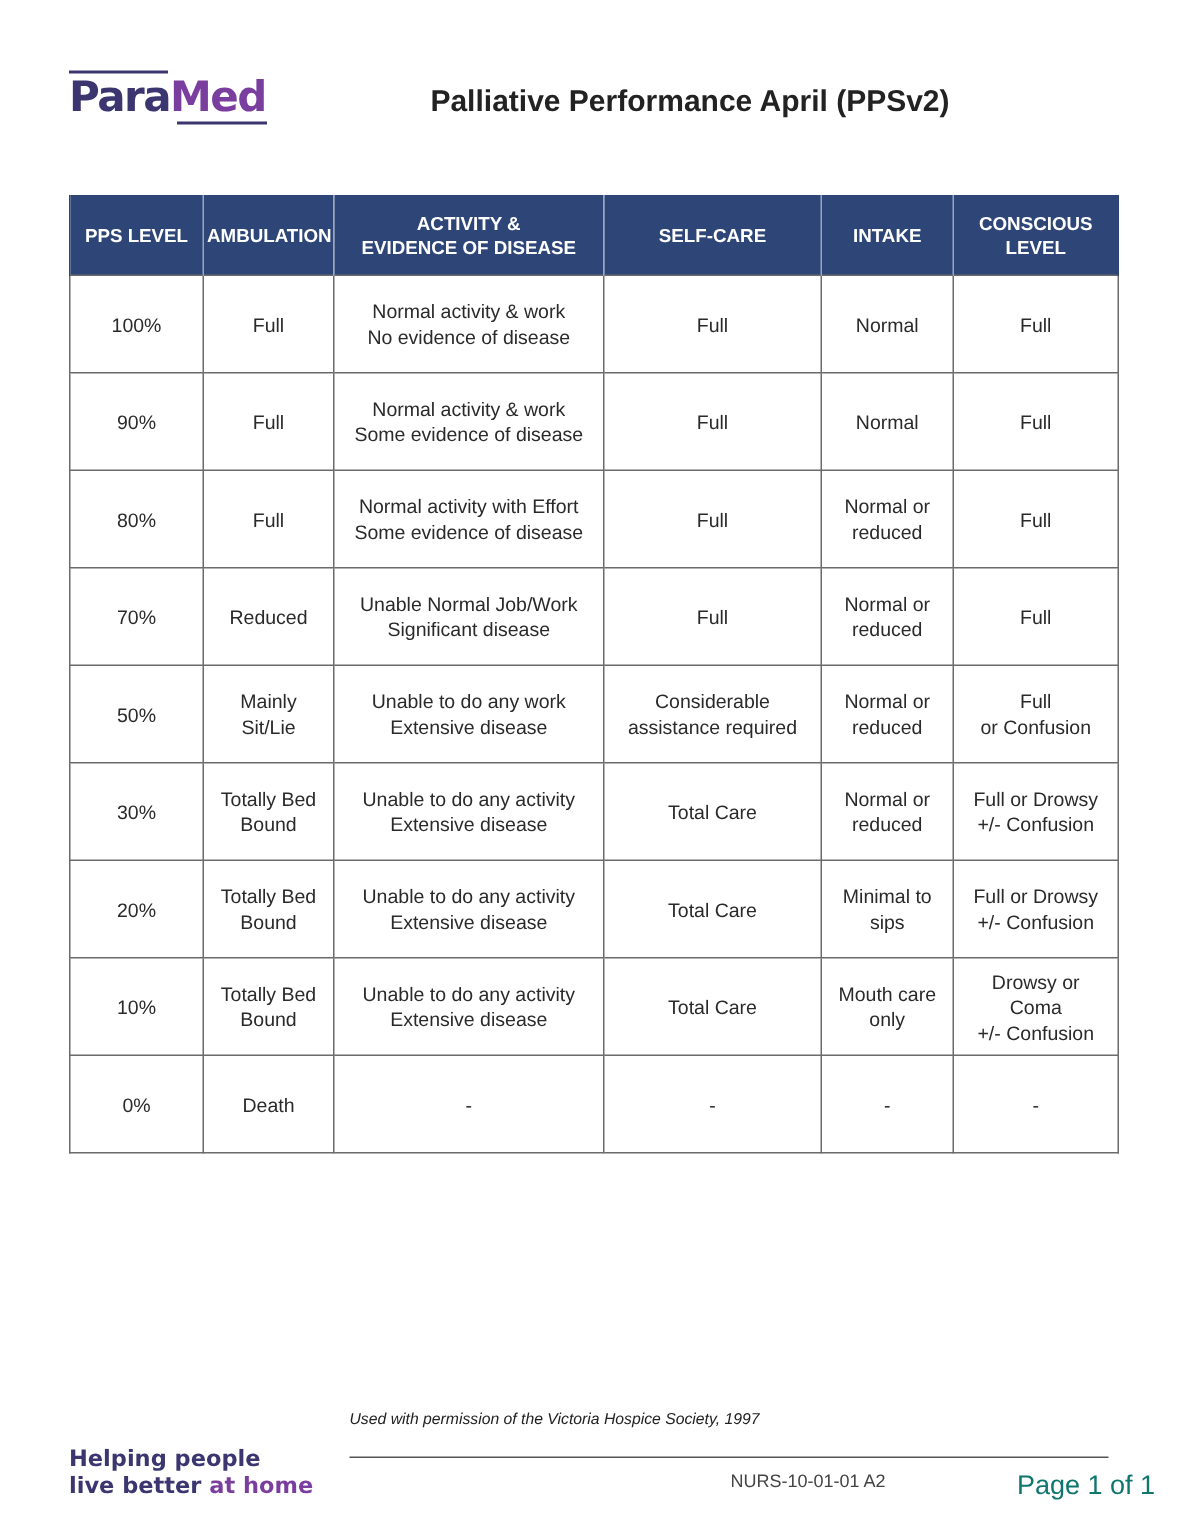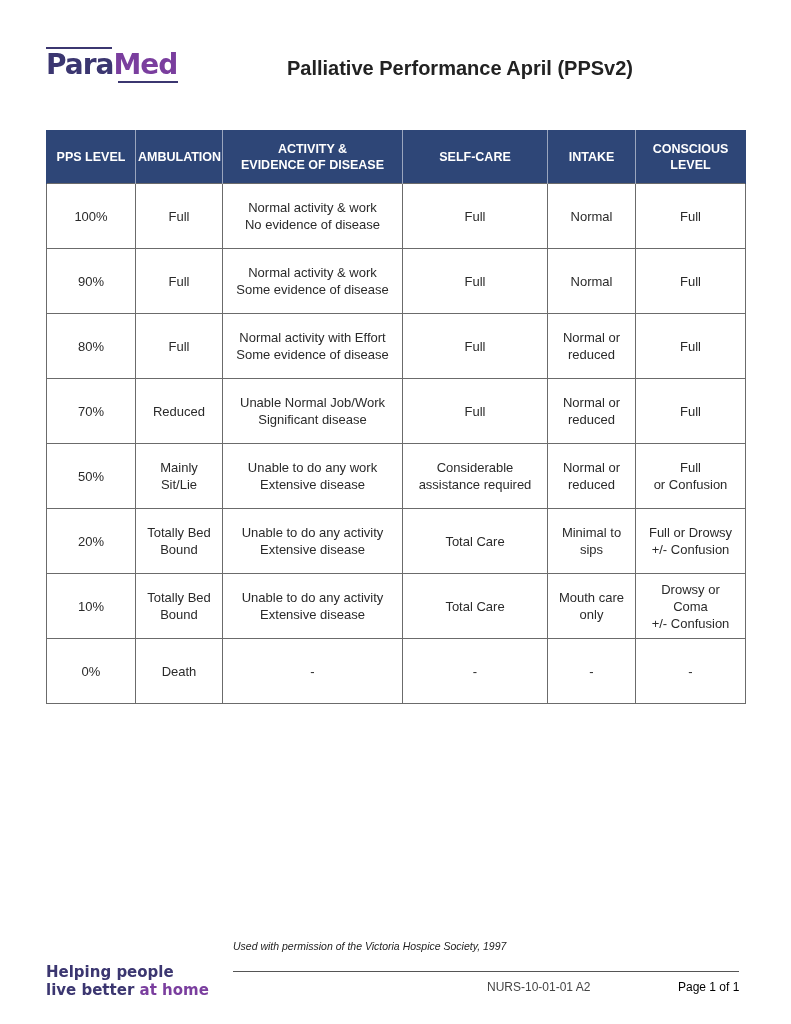--- a/index.html
+++ b/index.html
@@ -13,21 +13,21 @@
   .title { position:absolute; left:270px; top:57px; width:380px; text-align:center; font-weight:bold; font-size:20px; color:#222; }
   table.pps { position:absolute; left:46px; top:130px; border-collapse:collapse; table-layout:fixed; width:699px; }
   table.pps th { background:#2e4677; color:#fff; font-weight:bold; font-size:12.5px; height:53px; padding:0 2px; text-align:center; vertical-align:middle; border-left:1px solid #9aa5bd; border-right:1px solid #9aa5bd; line-height:16px; }
   table.pps th:first-child { border-left:1px solid #2e4677; }
   table.pps th:last-child { border-right:1px solid #2e4677; }
   table.pps td { border:1px solid #6b6b6b; height:64px; text-align:center; vertical-align:middle; font-size:13px; line-height:17px; color:#2a2a2a; padding:0 2px; white-space:pre-line; }
   .permission { position:absolute; left:233px; top:940px; font-style:italic; font-size:10.5px; color:#222; }
   .rule { position:absolute; left:233px; top:971px; width:506px; height:1px; background:#555; }
   .updated { position:absolute; left:233px; top:1028px; font-size:12px; color:#0f766e; }
   .docnum { position:absolute; left:487px; top:980px; font-size:12px; color:#444; }
-  .pagenum { position:absolute; left:678px; top:980px; font-size:12px; color:#000000; }
+  .pagenum { position:absolute; left:678px; top:980px; font-size:18px; color:#0f766e; }
   .tagline { position:absolute; left:46px; top:963px; font-family:"DejaVu Sans", sans-serif; font-weight:bold; font-size:15px; line-height:18px; color:#3b3670; }
   .tagline .accent { color:#7a3e9e; }
 </style>
 </head>
 <body>
 
 <div class="logo">
   <div class="bar-top"></div>
   <div class="word"><span class="para">Para</span><span class="med">Med</span></div>
   <div class="bar-bot"></div>
@@ -102,20 +102,32 @@
         <td>Unable to do any work
 Extensive disease</td>
         <td>Considerable
 assistance required</td>
         <td>Normal or
 reduced</td>
         <td>Full
 or Confusion</td>
       </tr>
       <tr>
+        <td>30%</td>
+        <td>Totally Bed
+Bound</td>
+        <td>Unable to do any activity
+Extensive disease</td>
+        <td>Total Care</td>
+        <td>Normal or
+reduced</td>
+        <td>Full or Drowsy
++/- Confusion</td>
+      </tr>
+      <tr>
         <td>20%</td>
         <td>Totally Bed
 Bound</td>
         <td>Unable to do any activity
 Extensive disease</td>
         <td>Total Care</td>
         <td>Minimal to
 sips</td>
         <td>Full or Drowsy
 +/- Confusion</td>

